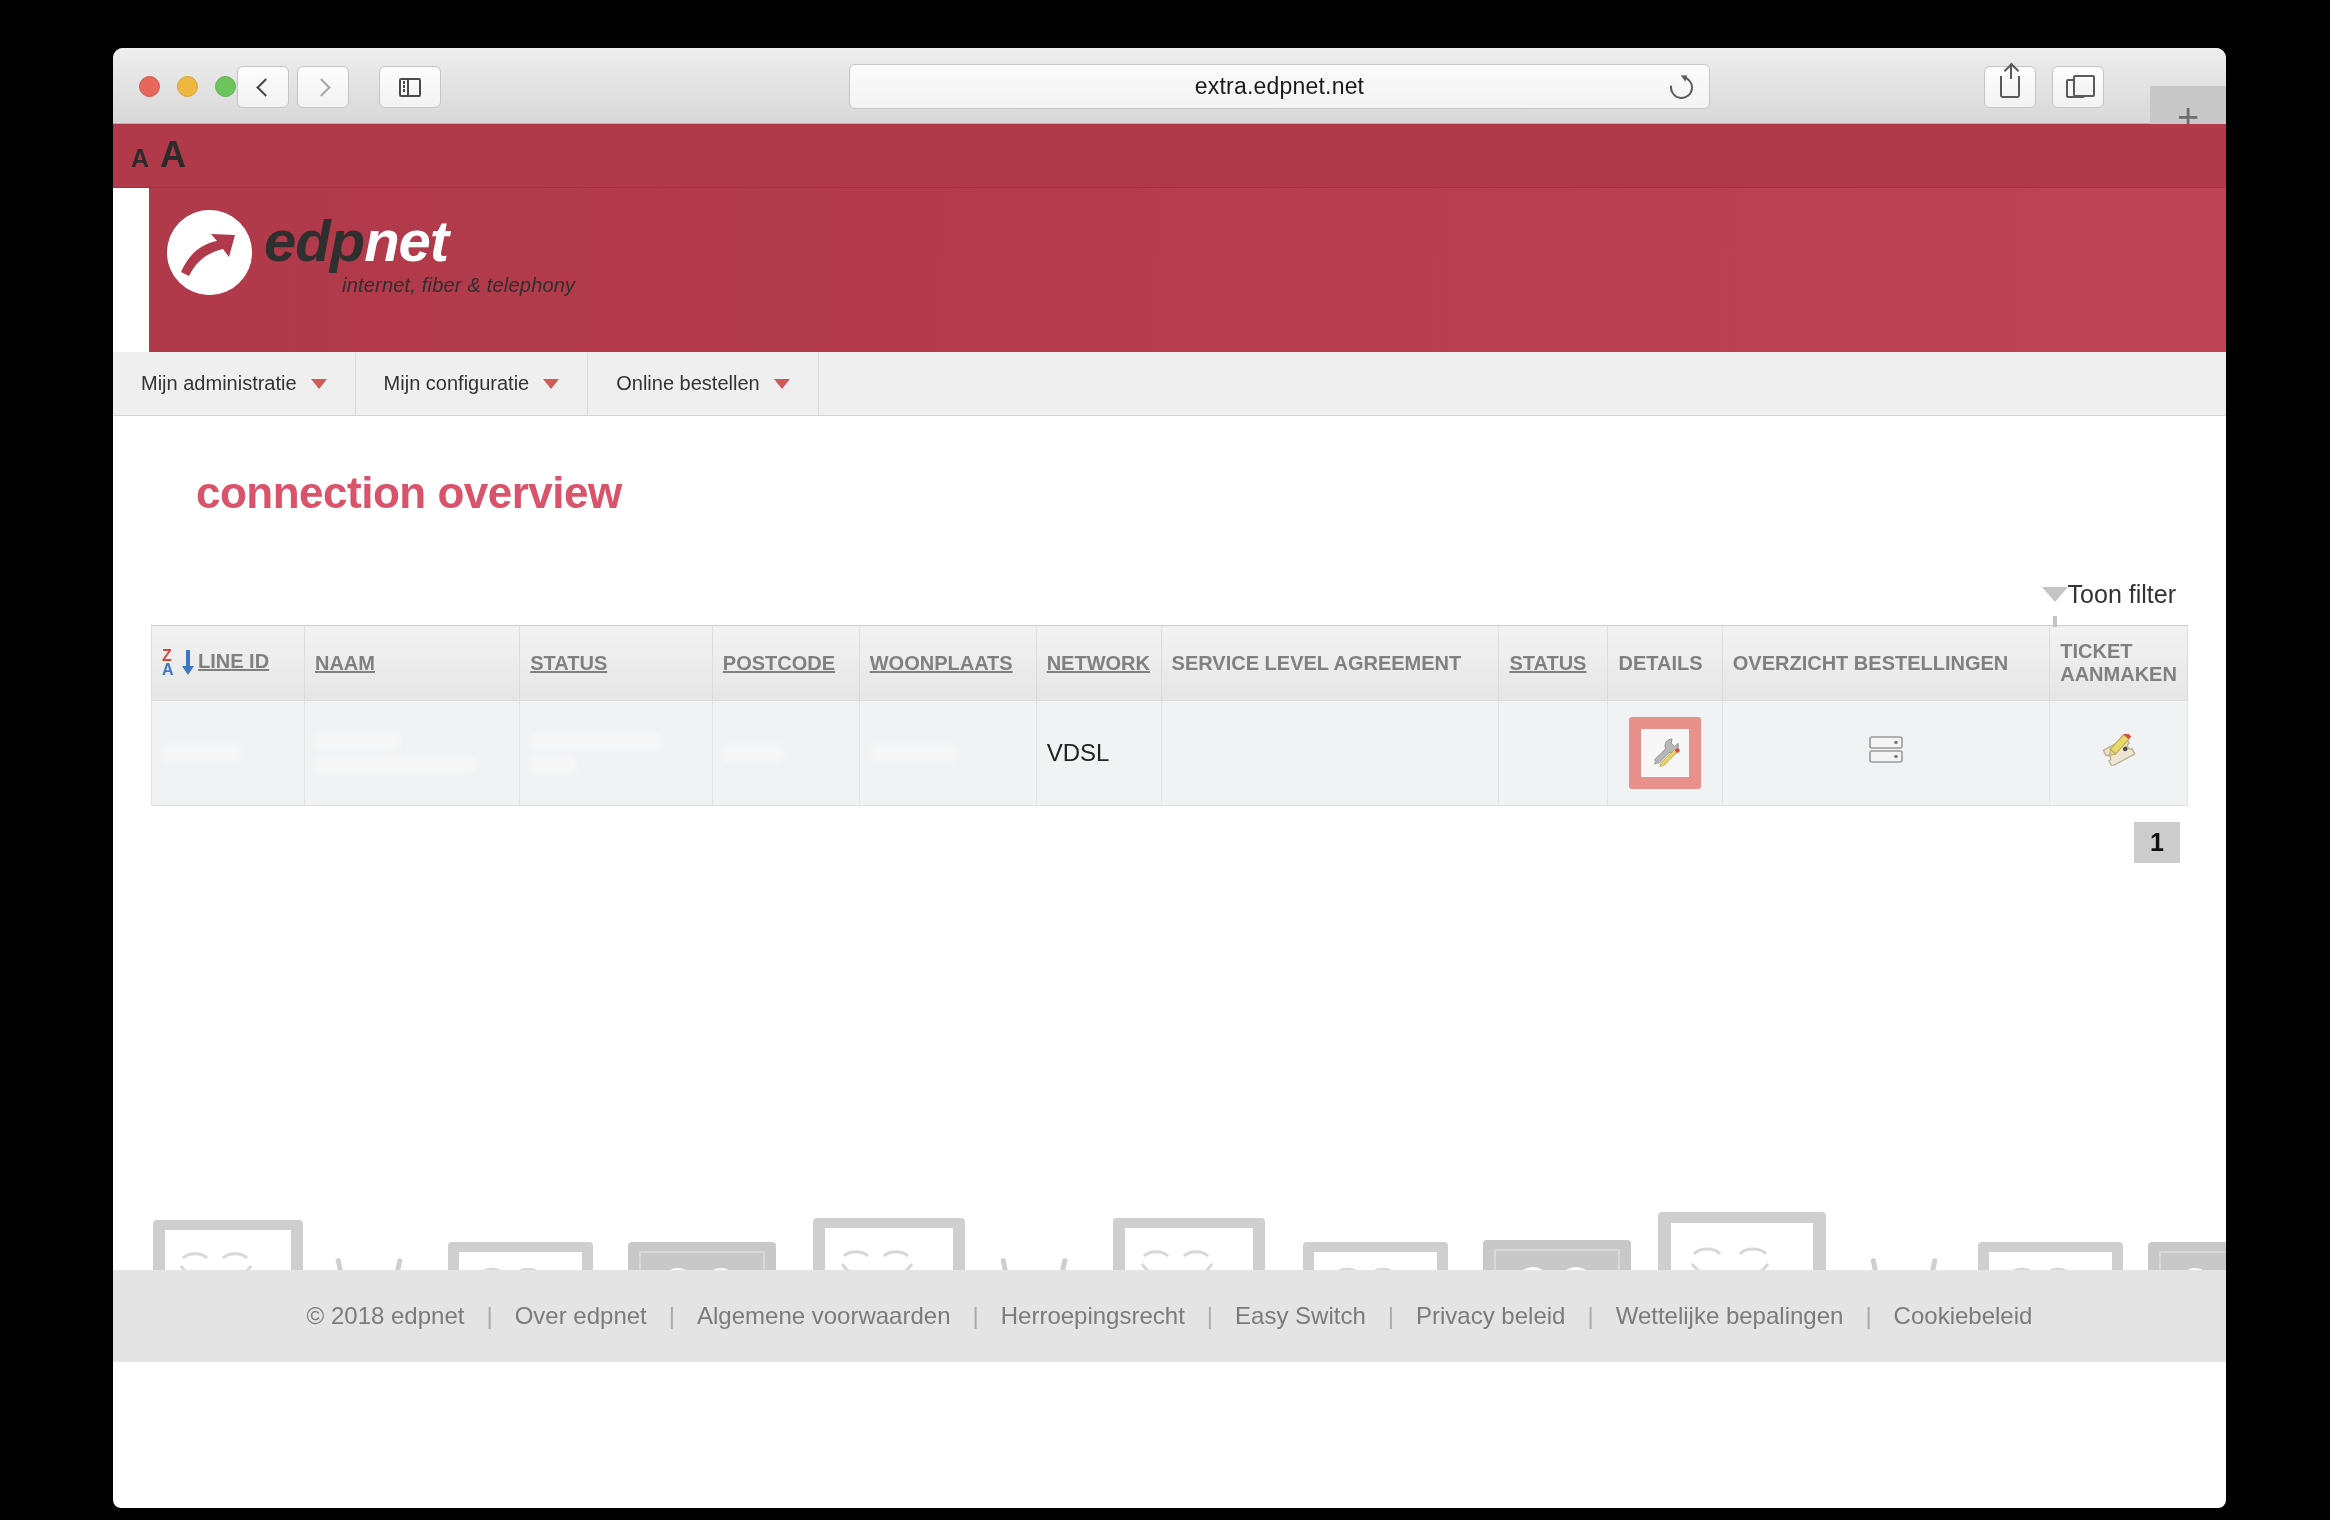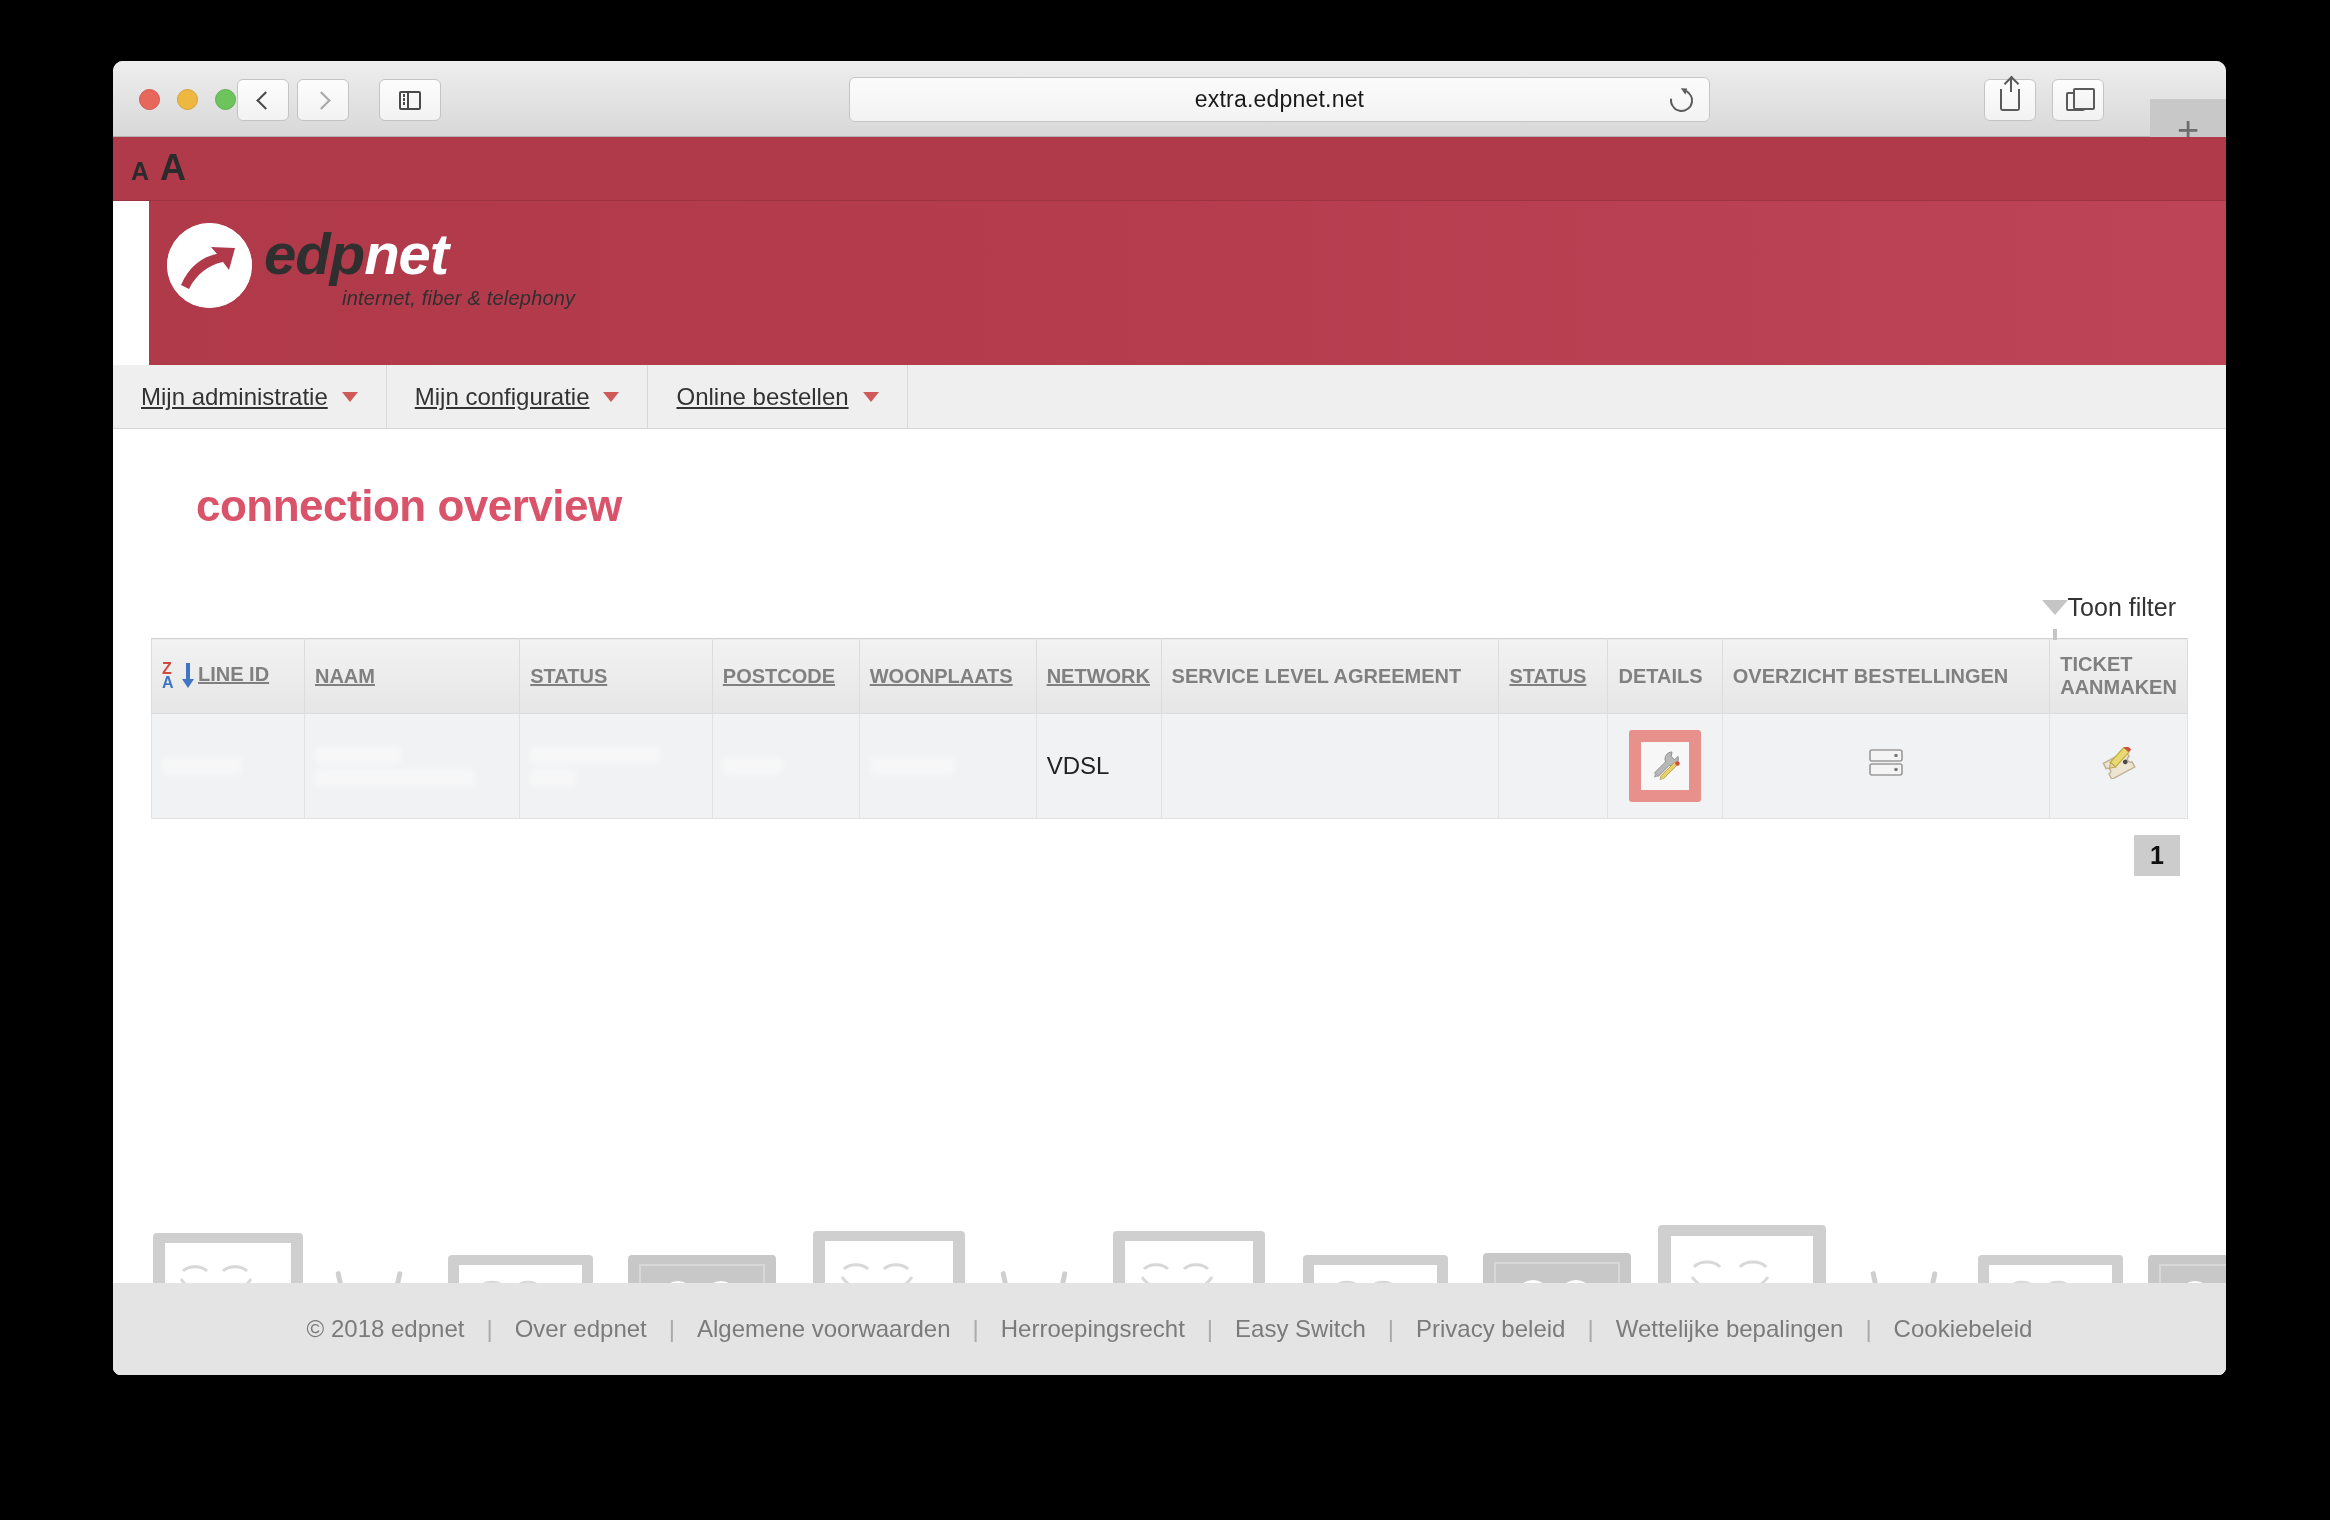--- a/index.html
+++ b/index.html
@@ -6,22 +6,22 @@
   html, body {
     width: 2330px; height: 1520px;
     background: #000;
     font-family: "Liberation Sans", sans-serif;
     overflow: hidden;
   }
 
   
   .browser-window {
     position: absolute;
-    left: 113px; top: 61px;
-    width: 2113px; height: 1314px;
+    left: 113px; top: 48px;
+    width: 2113px; height: 1460px;
     background: #fff;
     border-radius: 10px 10px 8px 8px;
     overflow: hidden;
     box-shadow: 0 6px 40px rgba(0,0,0,.5);
   }
   .titlebar {
     position: relative;
     height: 76px;
     background: linear-gradient(#eeeeee, #d8d8d8);
     border-bottom: 1px solid #b4b4b4;
@@ -118,23 +118,22 @@
   .logo-text { margin-left: 12px; position: relative; }
   .logo-word { font-size: 58px; font-weight: 700; font-style: italic; letter-spacing: -1px; line-height: 62px; }
   .logo-word .edp { color: #2f2f2f; }
   .logo-word .net { color: #fff; }
   .logo-tag { font-size: 20px; color: #2f2f2f; font-weight: 400; font-style: italic; letter-spacing: .2px; margin-top: 2px; margin-left: 78px; }
 
   .navbar { height: 64px; background: #efefef; border-bottom: 1px solid #d4d4d4; display: flex; }
   .nav-item {
     padding: 0 28px;
     display: flex; align-items: center; gap: 14px;
-    font-size: 24px; color: #333;
+    font-size: 20px; color: #333;
     border-right: 1px solid #d9d9d9;
-    text-decoration: underline;
   }
   .caret-down { width: 0; height: 0; border-left: 8px solid transparent; border-right: 8px solid transparent; border-top: 10px solid #d05a5a; }
 
   .content { padding: 0 38px; position: relative; }
   .page-title {
     font-size: 44px; font-weight: 700; color: #d9536a;
     letter-spacing: -.5px;
     padding: 52px 0 0 2px;
     margin-left: 43px;
   }

